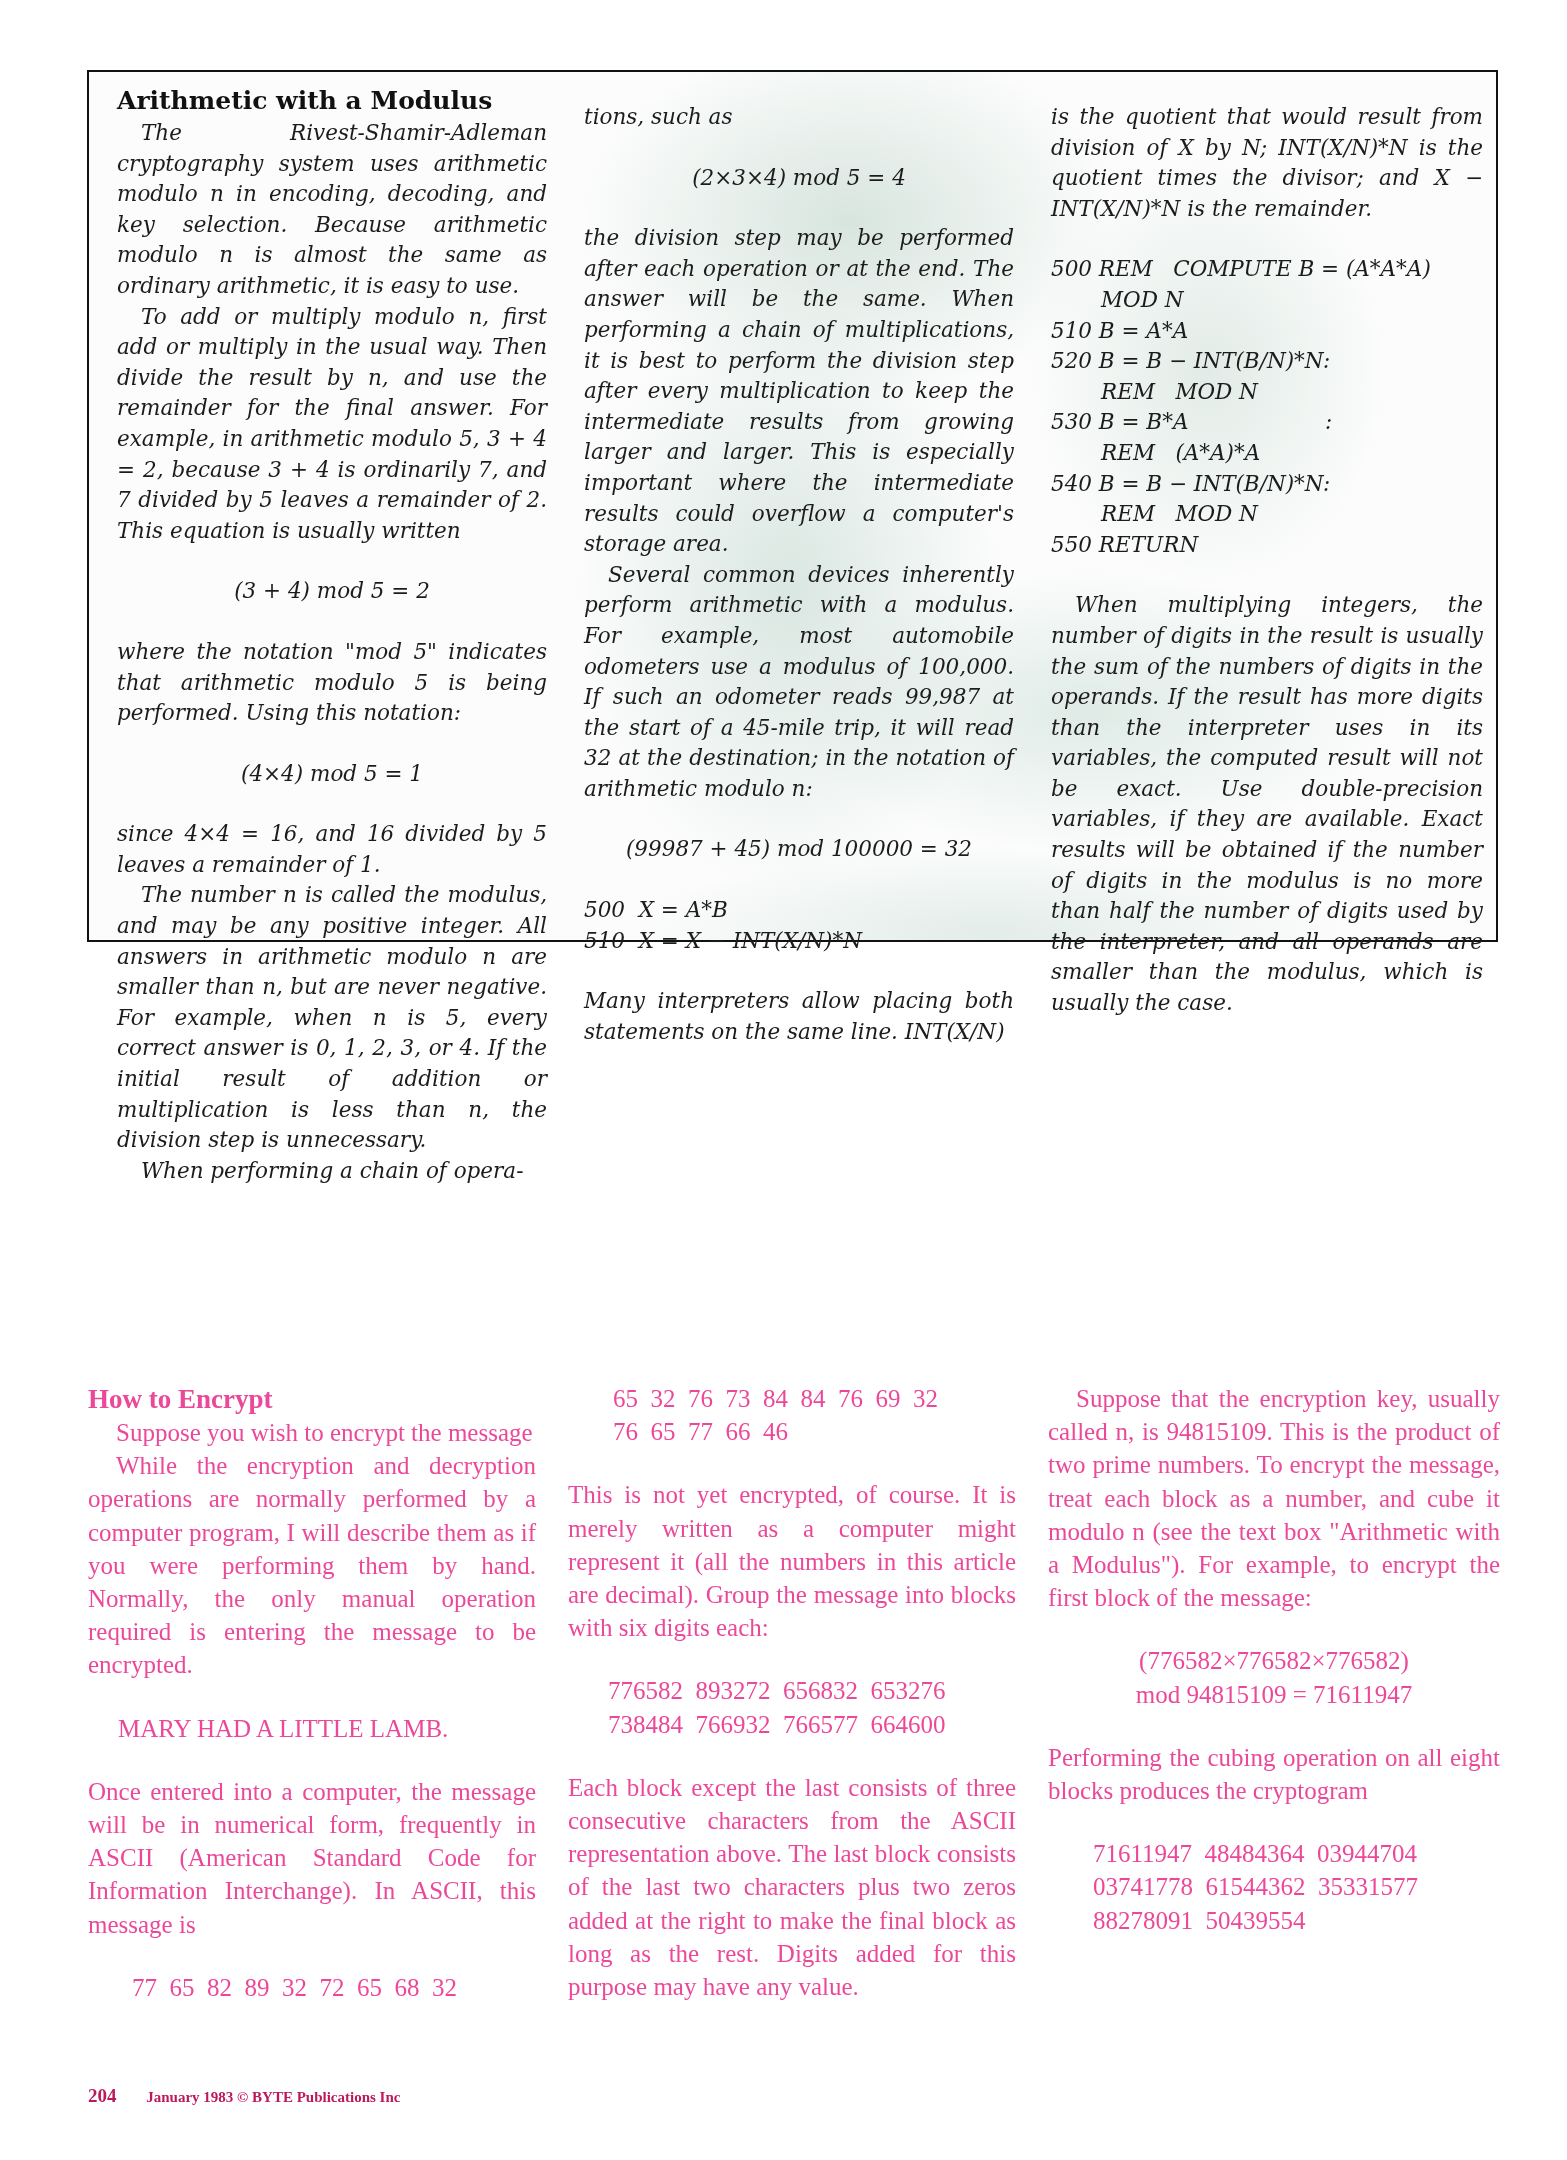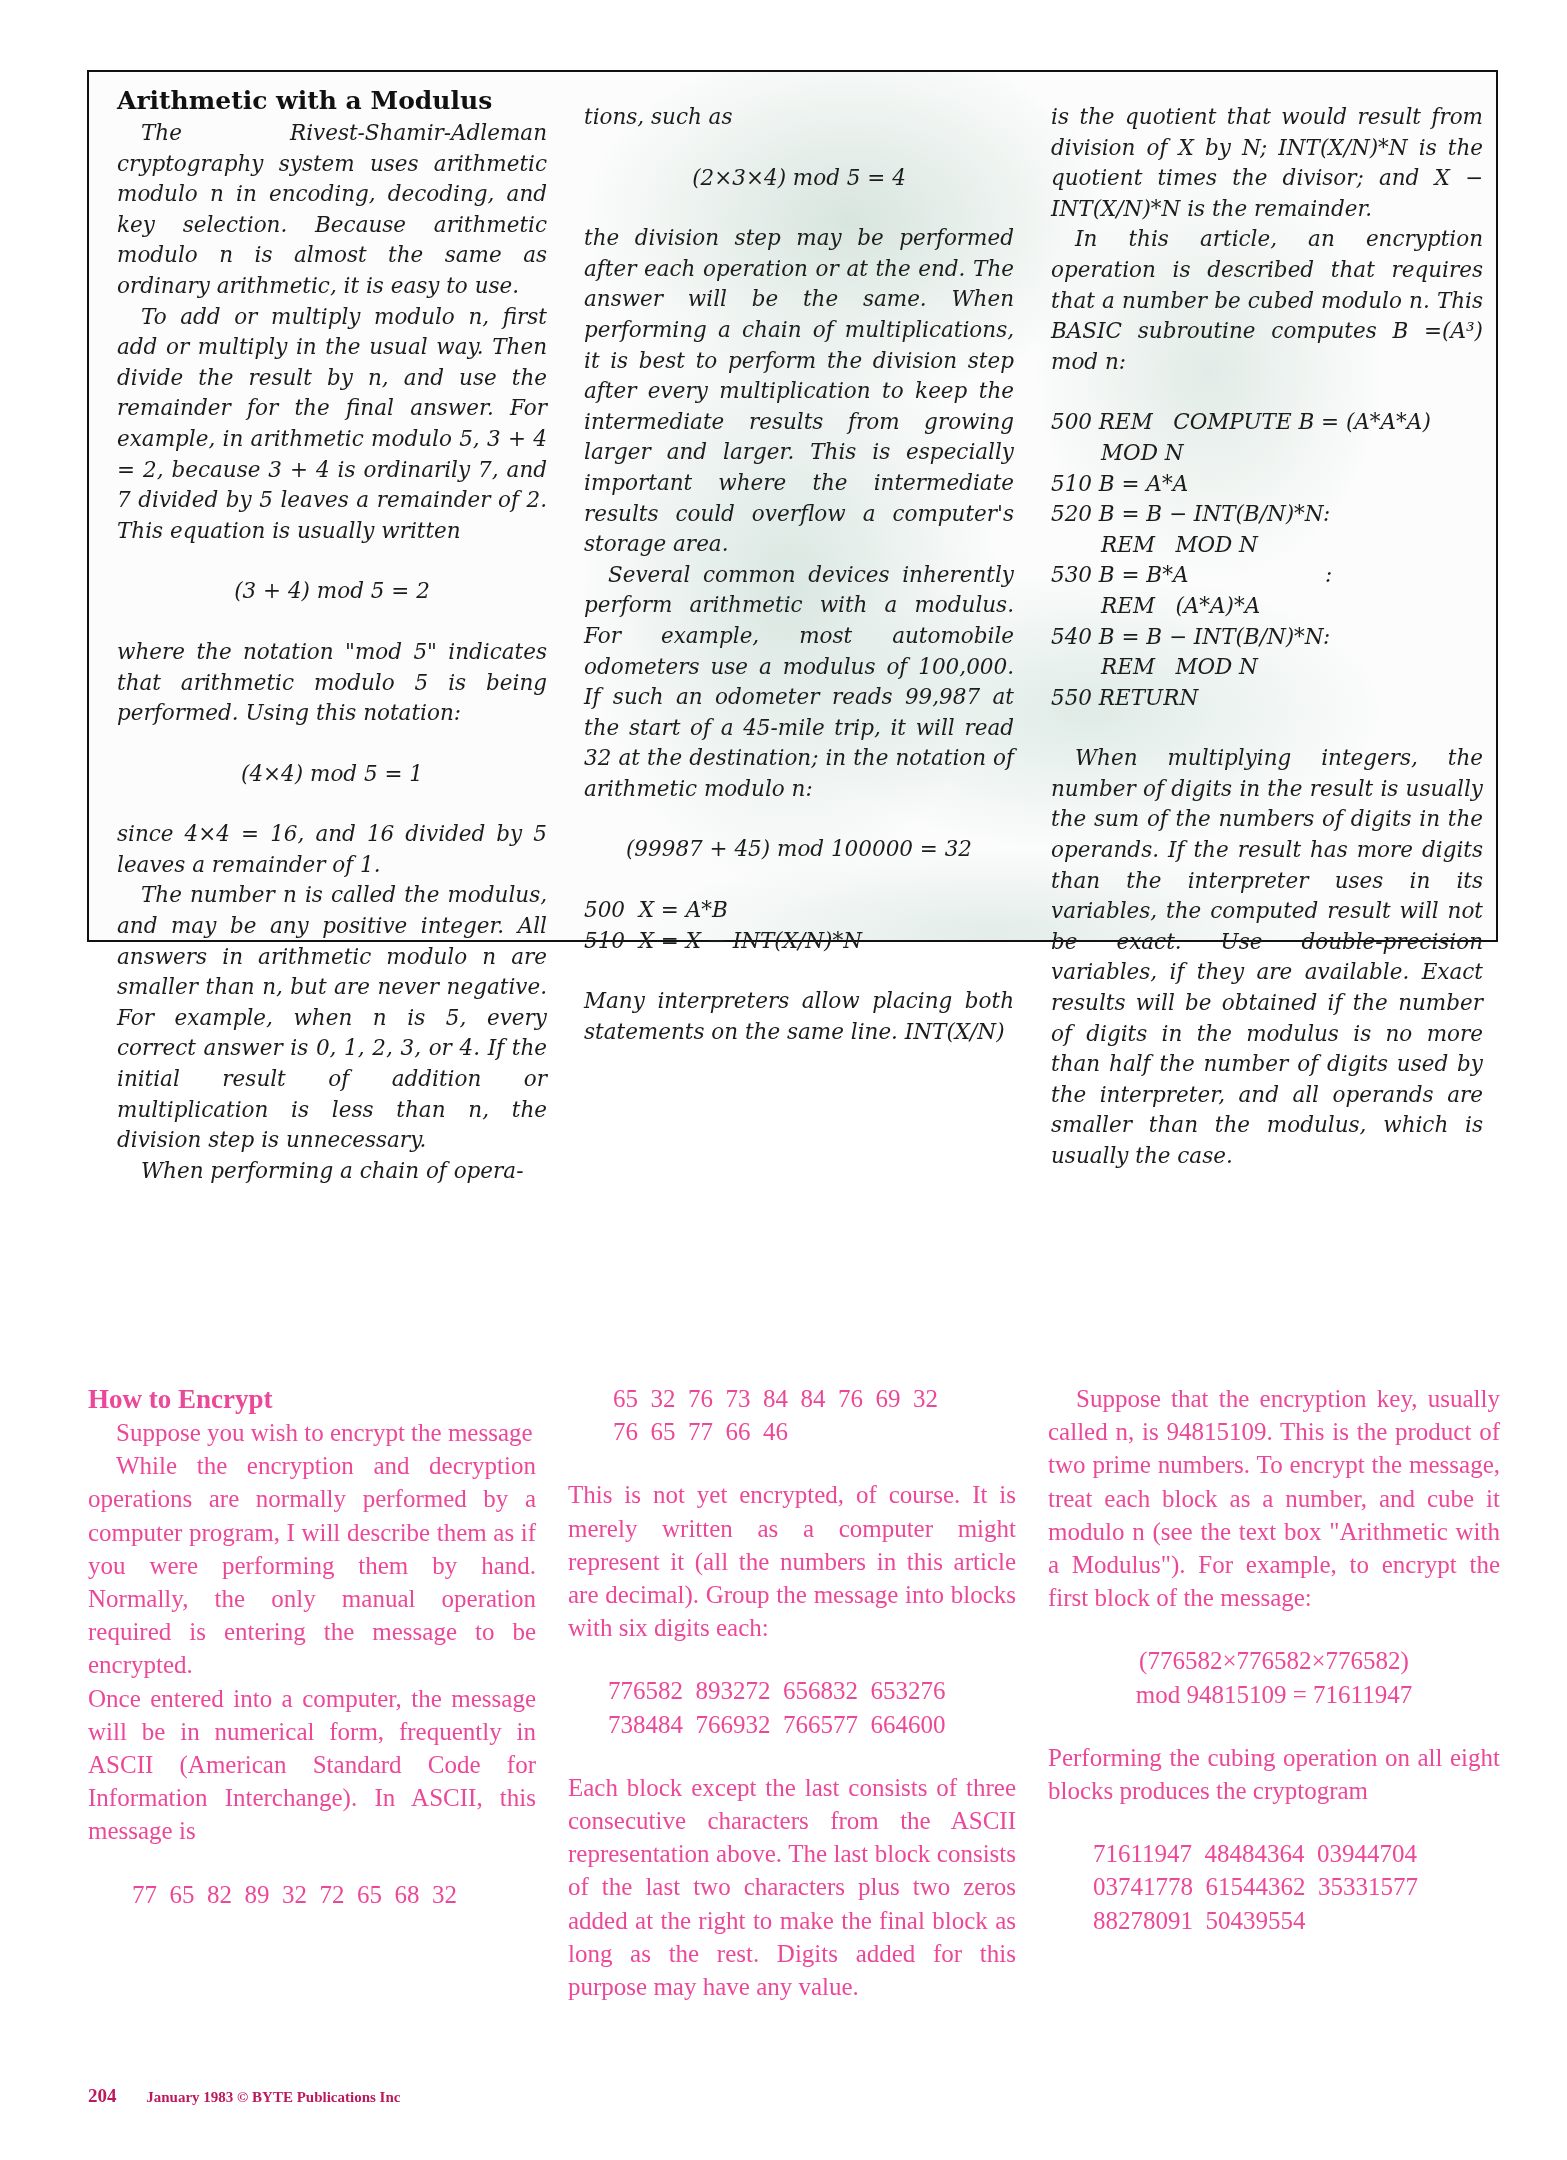--- a/index.html
+++ b/index.html
@@ -65,41 +65,41 @@
     <p class="eq">(99987 + 45) mod 100000 = 32</p>
     <div class="code">
       <span class="ln">500  X = A*B</span>
       <span class="ln">510  X = X − INT(X/N)*N</span>
     </div>
     <p>Many interpreters allow placing both statements on the same line. INT(X/N)</p>
   </div>
 
   <div class="box-col" style="left:962px; top:30px; width:432px;">
     <p>is the quotient that would result from division of X by N; INT(X/N)*N is the quotient times the divisor; and X − INT(X/N)*N is the remainder.</p>
-    <p class="ind">In this article, an encryption operation is described that requires that a number be cubed modulo n. This BASIC subroutine computes B =(A³) mod n:</p>
     <div class="code">
       <span class="ln">500 REM   COMPUTE B = (A*A*A)</span>
       <span class="ln cont">MOD N</span>
       <span class="ln">510 B = A*A</span>
       <span class="ln">520 B = B − INT(B/N)*N:</span>
       <span class="ln cont">REM   MOD N</span>
       <span class="ln">530 B = B*A                    :</span>
       <span class="ln cont">REM   (A*A)*A</span>
       <span class="ln">540 B = B − INT(B/N)*N:</span>
       <span class="ln cont">REM   MOD N</span>
       <span class="ln">550 RETURN</span>
     </div>
     <p class="ind">When multiplying integers, the number of digits in the result is usually the sum of the numbers of digits in the operands. If the result has more digits than the interpreter uses in its variables, the computed result will not be exact. Use double-precision variables, if they are available. Exact results will be obtained if the number of digits in the modulus is no more than half the number of digits used by the interpreter, and all operands are smaller than the modulus, which is usually the case.</p>
   </div>
 </div>
 
 <div class="main-col" style="left:88px; top:1382px; width:448px;">
   <h2 class="main-title">How to Encrypt</h2>
   <p class="ind">Suppose you wish to encrypt the message</p>
   <p class="ind">While the encryption and decryption operations are normally performed by a computer program, I will describe them as if you were performing them by hand. Normally, the only manual operation required is entering the message to be encrypted.</p>
+  <p class="centered-block" style="padding-left:30px;">MARY HAD A LITTLE LAMB.</p>
   <p>Once entered into a computer, the message will be in numerical form, frequently in ASCII (American Standard Code for Information Interchange). In ASCII, this message is</p>
   <div class="centered-block" style="padding-left:44px;">
     <span class="num-line">77  65  82  89  32  72  65  68  32</span>
   </div>
 </div>
 
 <div class="main-col" style="left:568px; top:1382px; width:448px;">
   <div style="padding-left:45px;">
     <span class="num-line">65  32  76  73  84  84  76  69  32</span>
     <span class="num-line">76  65  77  66  46</span>

